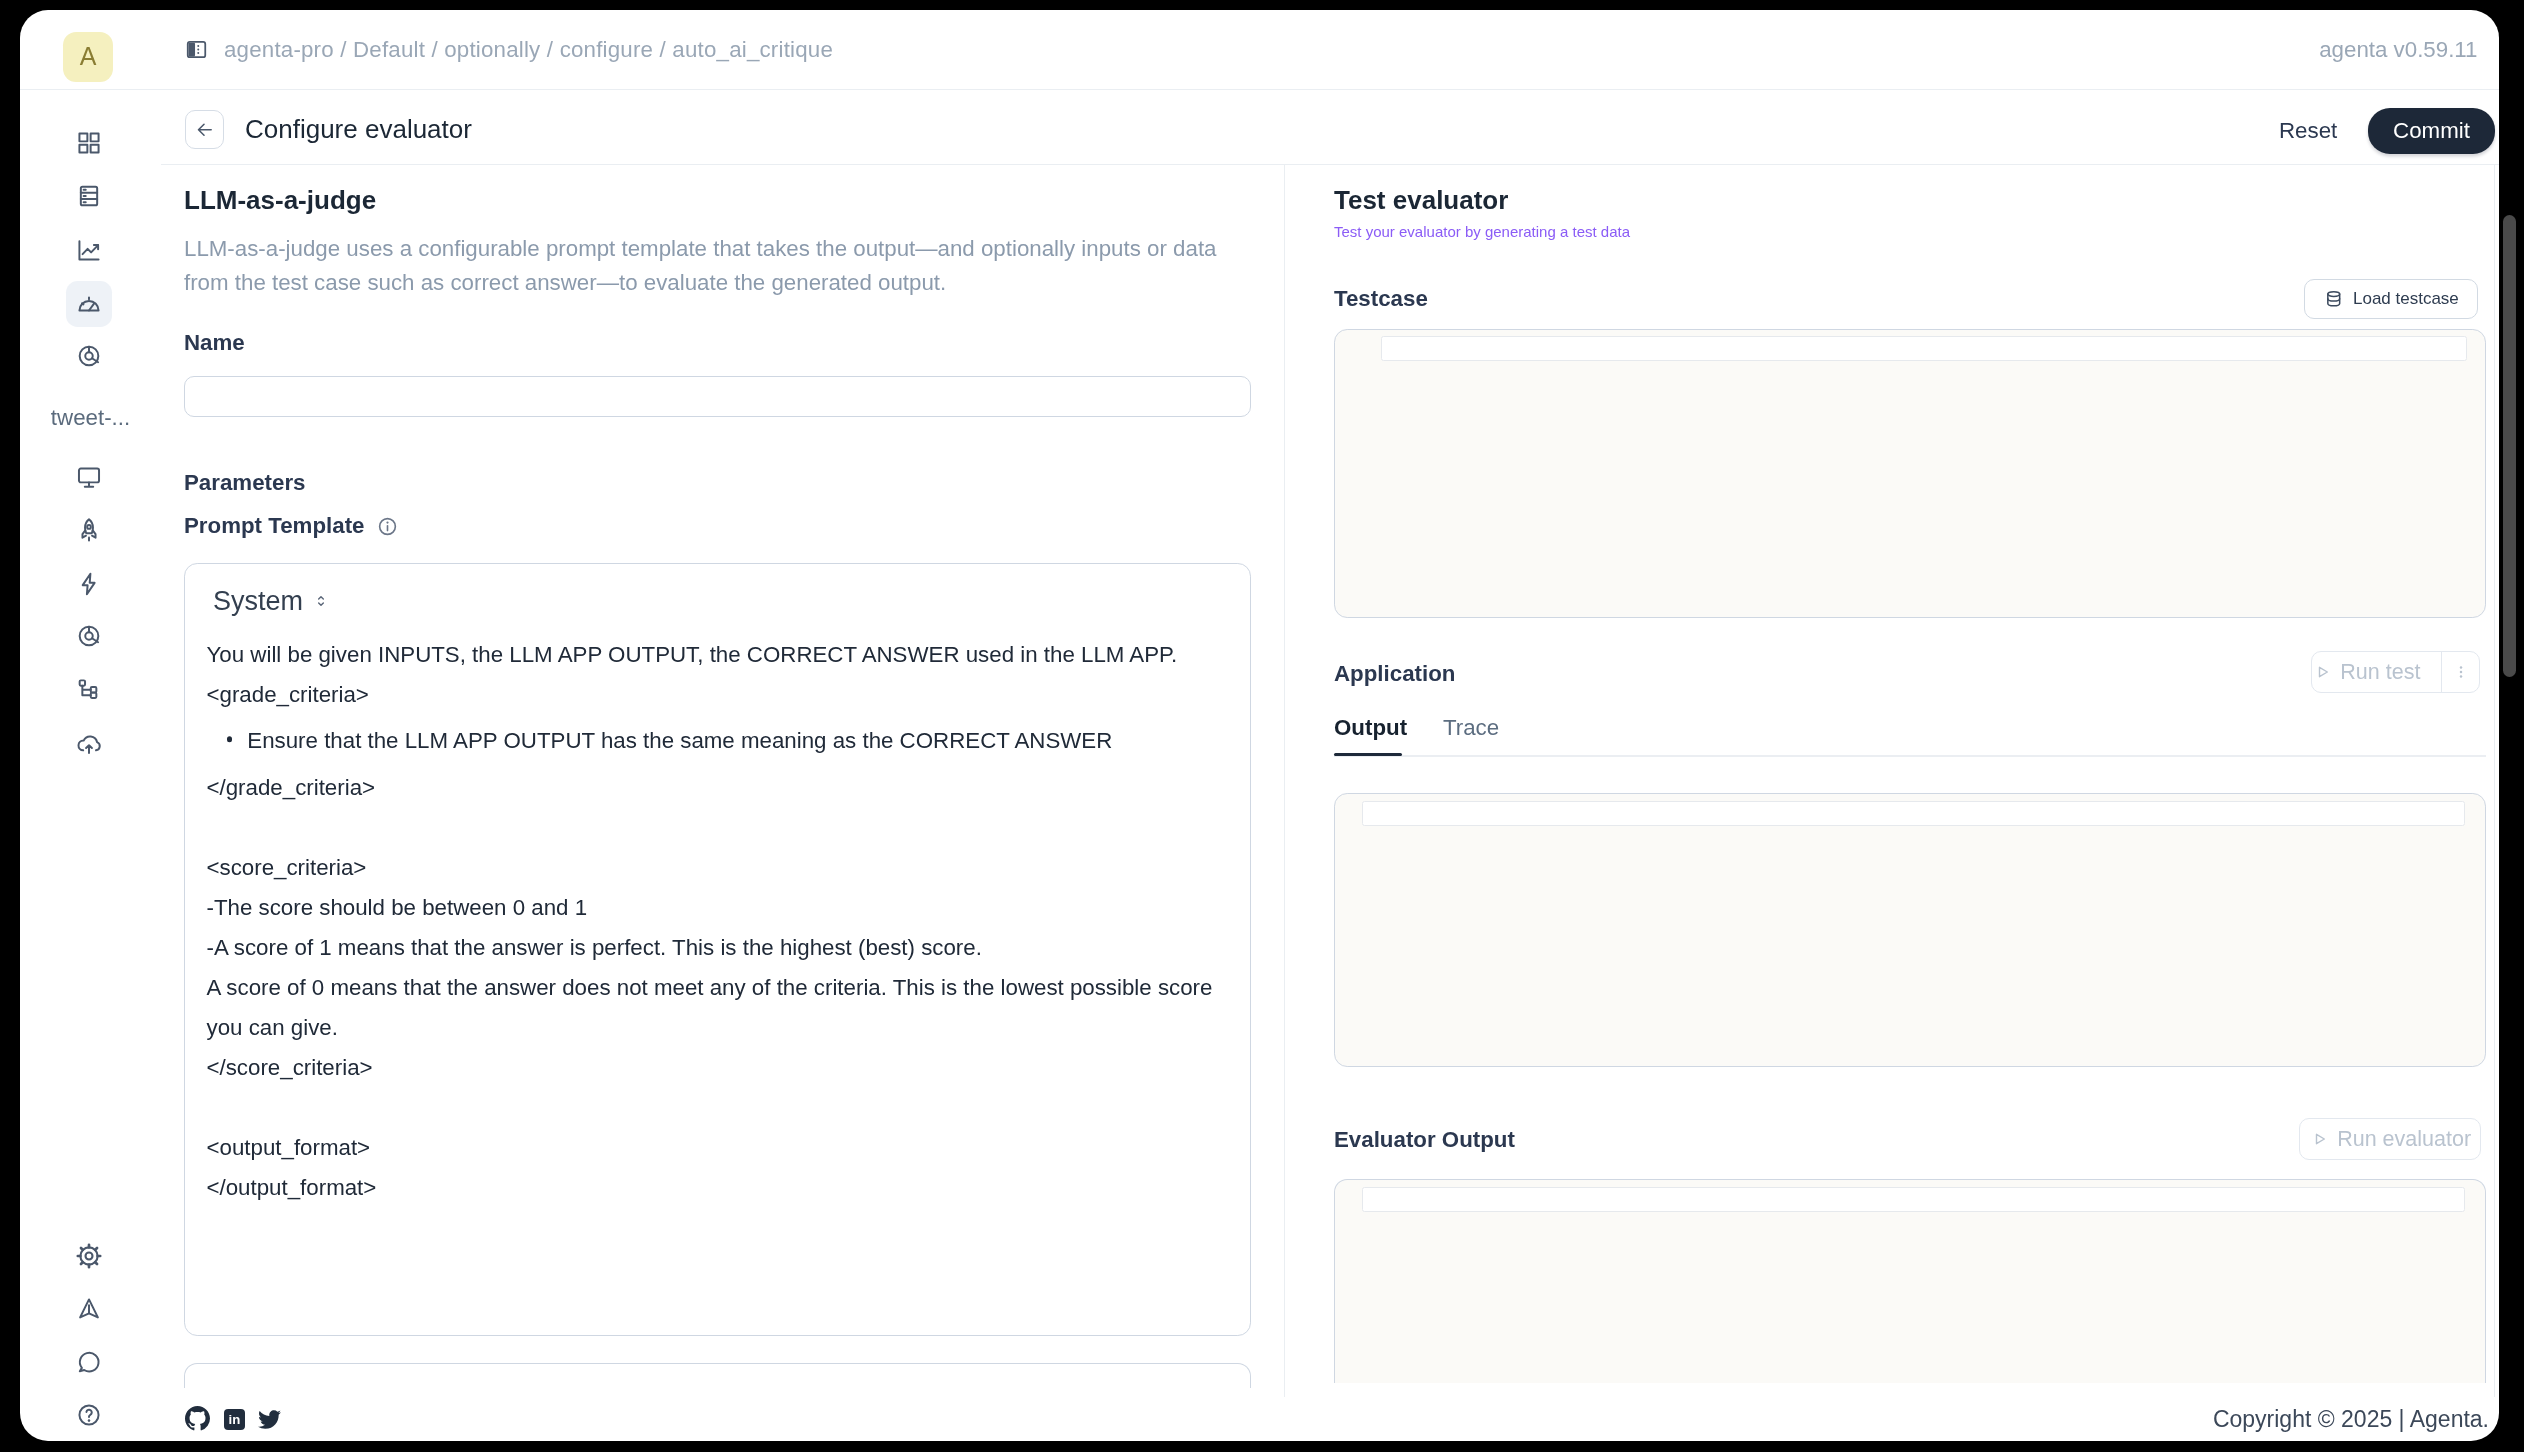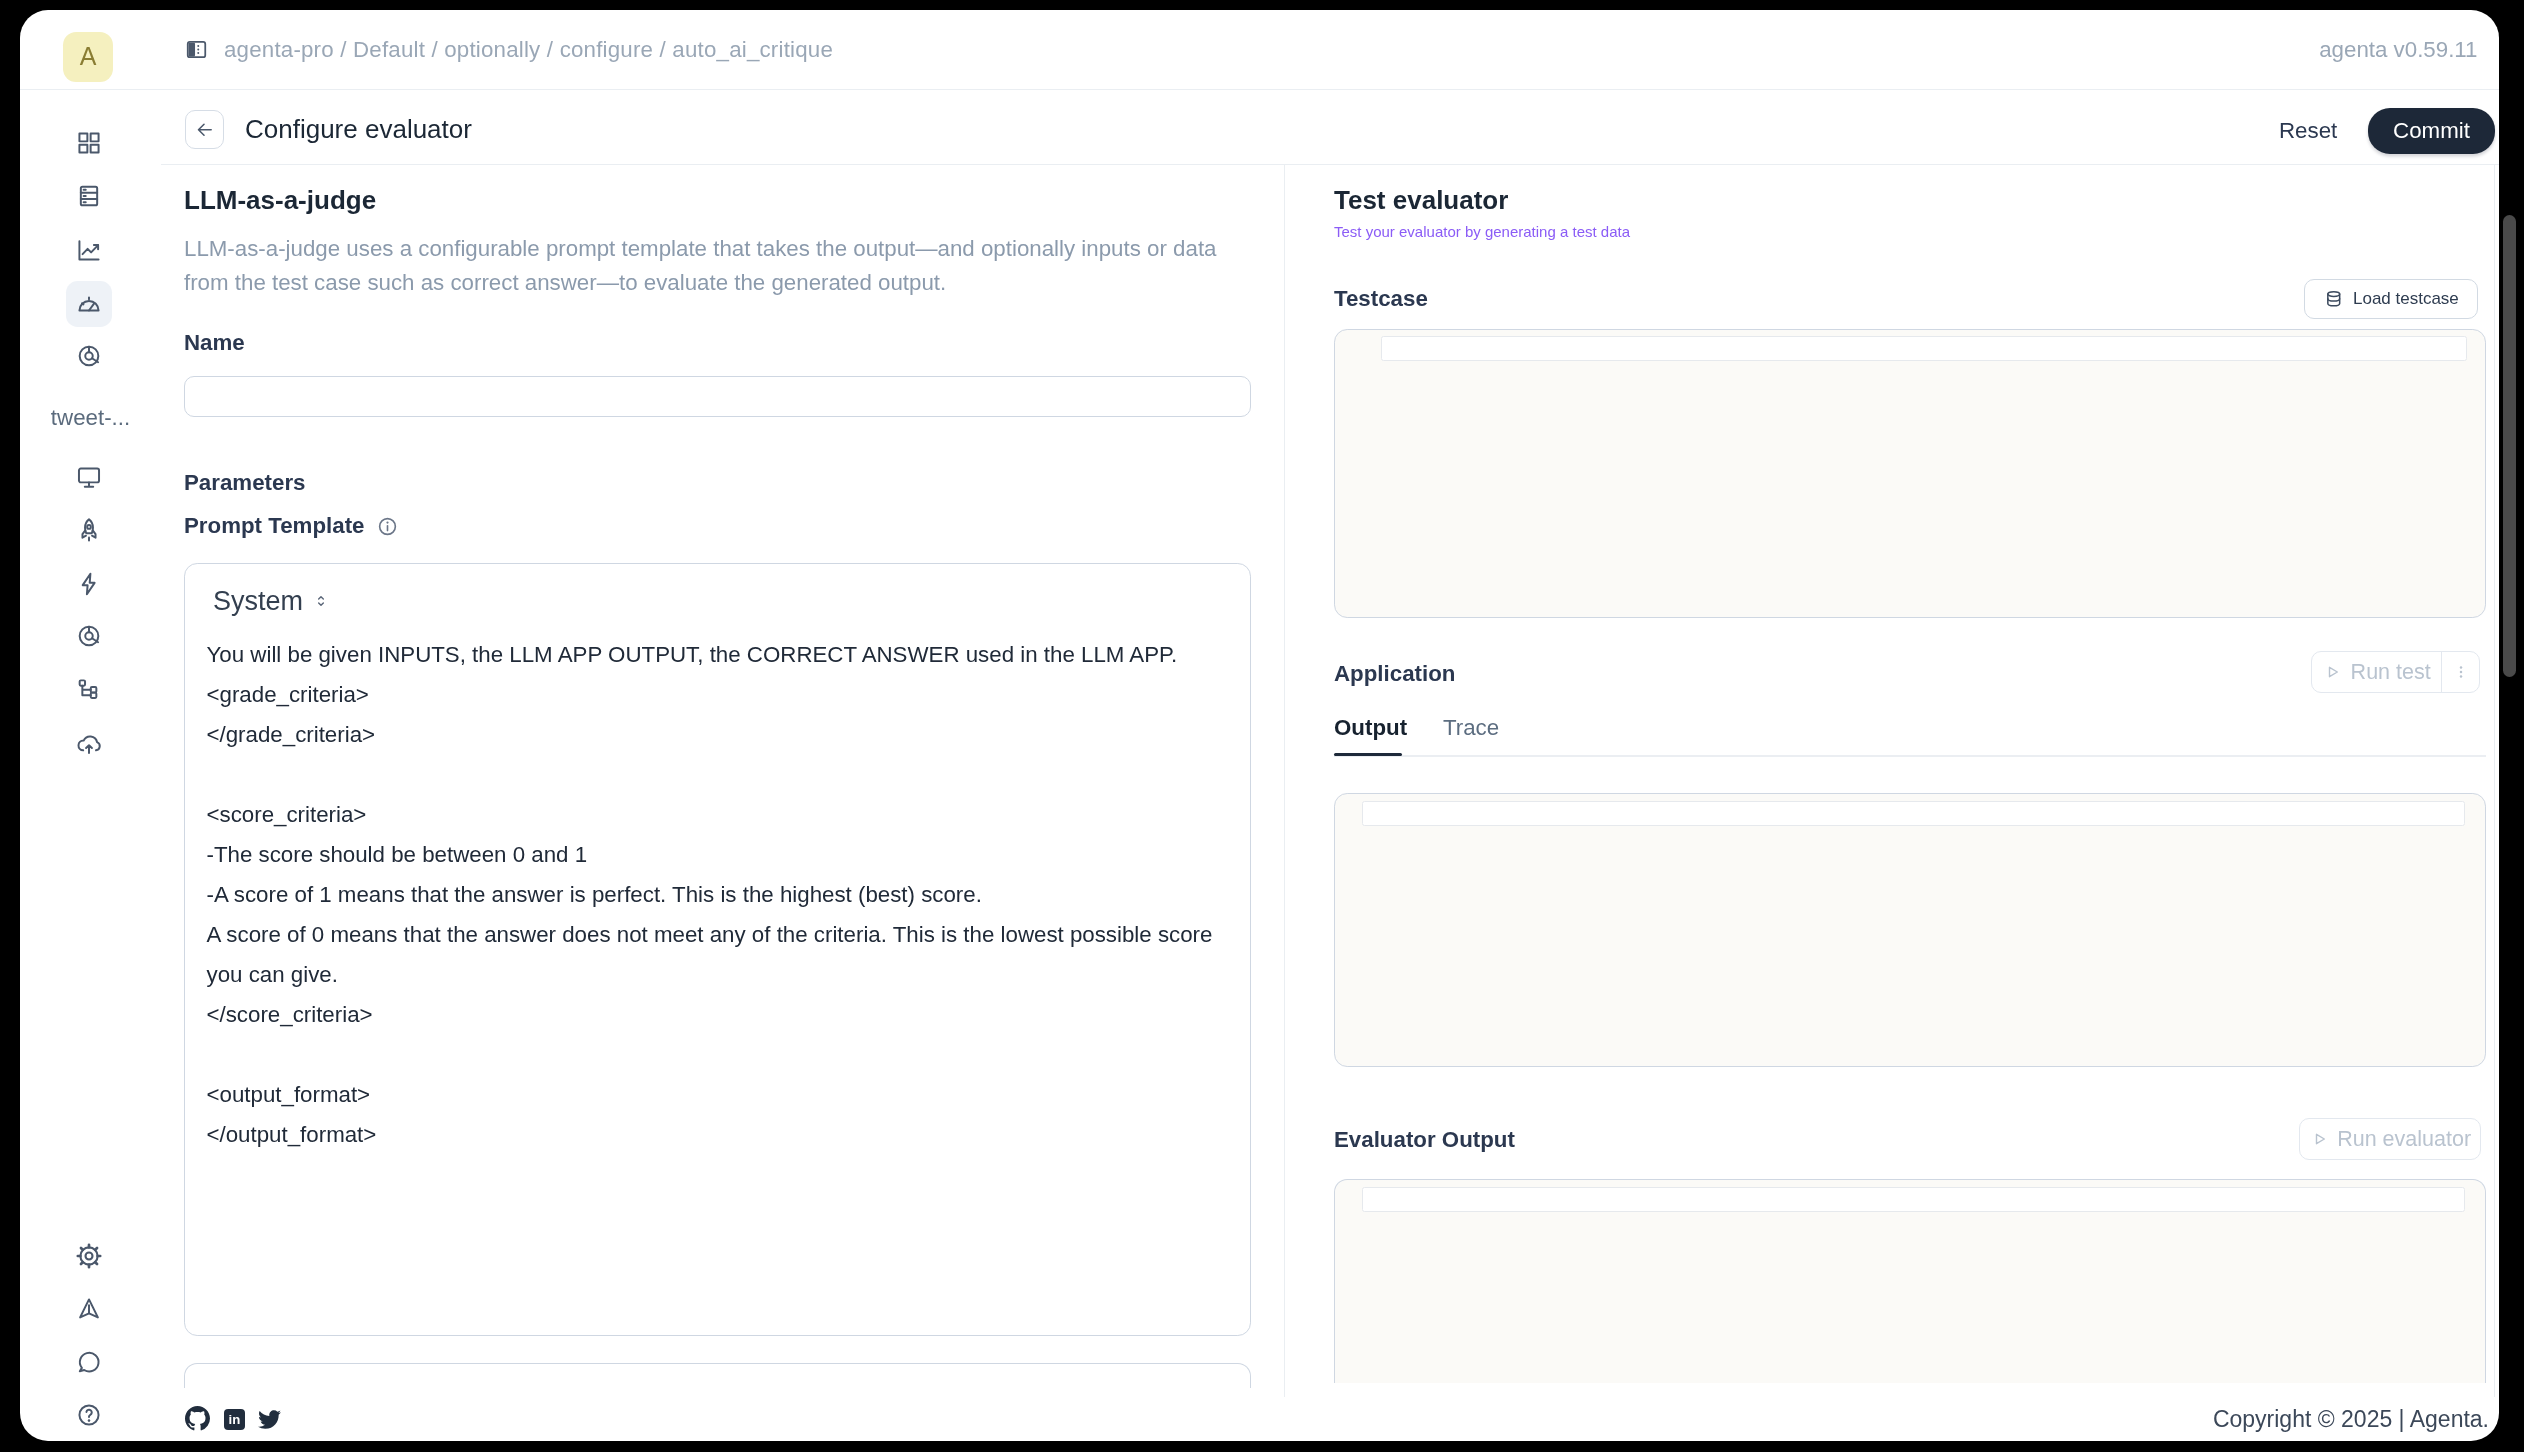--- a/index.html
+++ b/index.html
@@ -43,21 +43,21 @@
   .partial-box{position:absolute;left:164px;top:1353px;width:1067px;height:25px;border:1.2px solid #cfd7e2;border-bottom:none;border-radius:13.2px 13.2px 0 0;background:#fff}
   
   .divider-v{position:absolute;width:1.2px;background:#eaeef2}
   
   .rp-title{position:absolute;left:1314px;top:175px;font-size:26px;font-weight:700;color:#1b2735}
   .rp-sub{position:absolute;left:1314px;top:213px;font-size:15px;color:#8b5cf6}
   .load-btn{position:absolute;left:2284px;top:269px;width:174px;height:40px;border:1.2px solid #d2dae3;border-radius:10px;background:#fff;display:flex;align-items:center;justify-content:center;gap:8.3px;font-size:17px;color:#2e3c50;cursor:pointer}
   .data-box{position:absolute;border:1.2px solid #cfd7e2;border-radius:13.2px;background:#fbfaf7}
   .box-line{position:absolute;background:#fff;border:0.8px solid #e6e9ed;border-radius:2.5px}
   .split-btn{position:absolute;left:2291px;top:641px;width:169px;height:42px;border:1.2px solid #e3e8ef;border-radius:10px;background:#fff;display:flex;align-items:stretch;overflow:hidden}
-  .split-main{flex:1;display:flex;align-items:center;justify-content:center;gap:8.3px;font-size:21.5px;color:#b9c3cf;cursor:pointer}
+  .split-main{flex:1;display:flex;align-items:center;gap:8.3px;font-size:21.5px;color:#b9c3cf;cursor:pointer}
   .split-kebab{width:38px;border-left:1.2px solid #e3e8ef;display:flex;align-items:center;justify-content:center;cursor:pointer}
   .tab{position:absolute;top:705px;font-size:22.3px;cursor:pointer}
   .tab.active{color:#17222f;font-weight:700}
   .tab.inactive{color:#5c6d80}
   .tab-track{position:absolute;left:1314px;top:745px;width:1152px;height:1.7px;background:#ebeef2}
   .tab-ink{position:absolute;left:1314px;top:743px;width:68px;height:3.3px;border-radius:1.7px;background:#1e2a3a}
   .run-eval-btn{position:absolute;left:2279px;top:1108px;width:182px;height:42px;border:1.2px solid #e3e8ef;border-radius:10px;background:#fff;display:flex;align-items:center;justify-content:center;gap:8.3px;font-size:21.5px;color:#b9c3cf;cursor:pointer}
   
   .social{position:absolute;top:1396px;cursor:pointer}
   .copyright{position:absolute;right:10px;top:1396px;font-size:23px;color:#3c4859}
@@ -229,20 +229,21 @@
     <div class="editor">
       <div class="ed-head">
         <span class="ed-role">System</span>
         <svg class="ic" width="20" height="20" viewBox="0 0 24 24" style="stroke:#5a6678">
           <path d="M9.2 9.6 12 6.8l2.8 2.8M9.2 14.4 12 17.2l2.8-2.8"></path>
         </svg>
       </div>
       <div>
           <div class="pline">You will be given INPUTS, the LLM APP OUTPUT, the CORRECT ANSWER used in the LLM APP.</div>
           <div class="pline">&lt;grade_criteria&gt;</div>
+          <div class="pline bullet"><span class="bdot"></span><span>Ensure that the LLM APP OUTPUT has the same meaning as the CORRECT ANSWER</span></div>
           <div class="pline">&lt;/grade_criteria&gt;</div>
           <div class="pline">&nbsp;</div>
           <div class="pline">&lt;score_criteria&gt;</div>
           <div class="pline">-The score should be between 0 and 1</div>
           <div class="pline">-A score of 1 means that the answer is perfect. This is the highest (best) score.</div>
           <div class="pline">A score of 0 means that the answer does not meet any of the criteria. This is the lowest possible score you can give.</div>
           <div class="pline">&lt;/score_criteria&gt;</div>
           <div class="pline">&nbsp;</div>
           <div class="pline">&lt;output_format&gt;</div>
           <div class="pline">&lt;/output_format&gt;</div>

